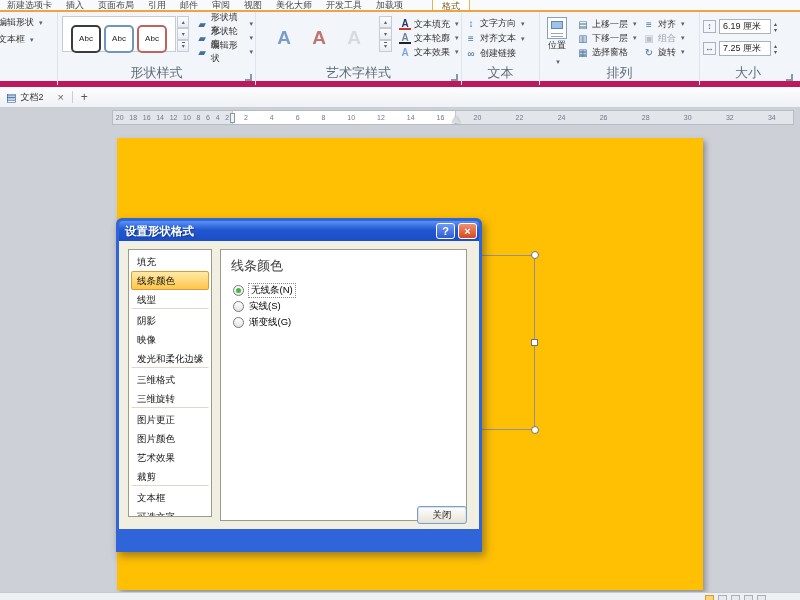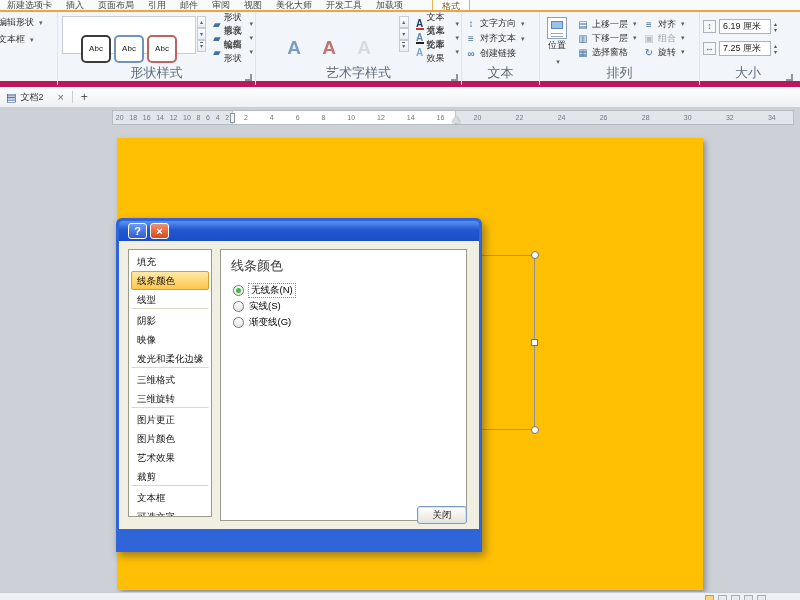--- a/index.html
+++ b/index.html
@@ -18,21 +18,21 @@
   .launcher { position:absolute; right:3px; bottom:4px; width:7px; height:7px; border-right:2px solid #8b96a5; border-bottom:2px solid #8b96a5; }
   .dd { font-size:7px; color:#5a6470; margin-left:2px; display:none; }
   .caret .dd, .always-caret .dd { display:inline; }
   .rbtn-row { display:flex; align-items:center; height:14px; font-size:9px; color:#333; gap:3px; padding-left:3px; }
   .mini { font-size:10px; width:12px; text-align:center; color:#44709d; }
   
   .g1 { width:58px; }
   .g1 .rbtn-row { height:17px; padding-left:1px; margin-left:-3px; }
   
   .gal-wrap { display:flex; margin:2px 2px 0 4px; }
-  .gallery { background:#fff; border:1px solid #c5ccd6; padding:18px; display:flex; gap:3px; height:36px; }
+  .gallery { background:#fff; border:1px solid #c5ccd6; padding:8px; display:flex; gap:3px; height:36px; }
   .thumb { width:30px; height:28px; border:2px solid var(--c); border-radius:5px; font-size:8px; color:#222; text-align:center; line-height:24px; background:#fff; }
   .wa-thumb { width:32px; height:28px; font-size:19px; font-weight:bold; color:var(--c); text-align:center; line-height:28px; }
   .scrollcol { width:13px; margin-left:1px; display:flex; flex-direction:column; }
   .scr { height:12px; border:1px solid #c5ccd6; background:linear-gradient(#fdfdfe,#e9edf3); font-size:6px; color:#55667a; text-align:center; line-height:10px; }
   .scr.more span { border-top:1px solid #55667a; }
   .btncol { margin-left:4px; padding-top:1px; }
   .a-ic { font-size:10px; font-weight:bold; width:12px; text-align:center; line-height:9px; }
   .a-fill { color:#1f3864; border-bottom:2px solid #c0392b; }
   .a-out { color:#6b86ad; border-bottom:2px solid #222; }
   .a-eff { color:#7da7d9; }
@@ -369,20 +369,21 @@
     <div class="page"></div>
 
     <div class="shape">
       <span class="hnd hnd-c hnd-tr"></span>
       <span class="hnd hnd-s"></span>
       <span class="hnd hnd-c hnd-br"></span>
     </div>
 
     <div class="dialog">
       <div class="titlebar">
+        <span class="dlg-title">设置形状格式</span>
         <span class="tb-btn tb-help">?</span>
         <span class="tb-btn tb-close">×</span>
       </div>
       <div class="dlg-body">
         <div class="dlg-nav">
 
         <div class="nav-item">填充</div>
             <div class="nav-item selected">线条颜色</div>
             <div class="nav-item divider-after">线型</div>
             <div class="nav-item">阴影</div>

